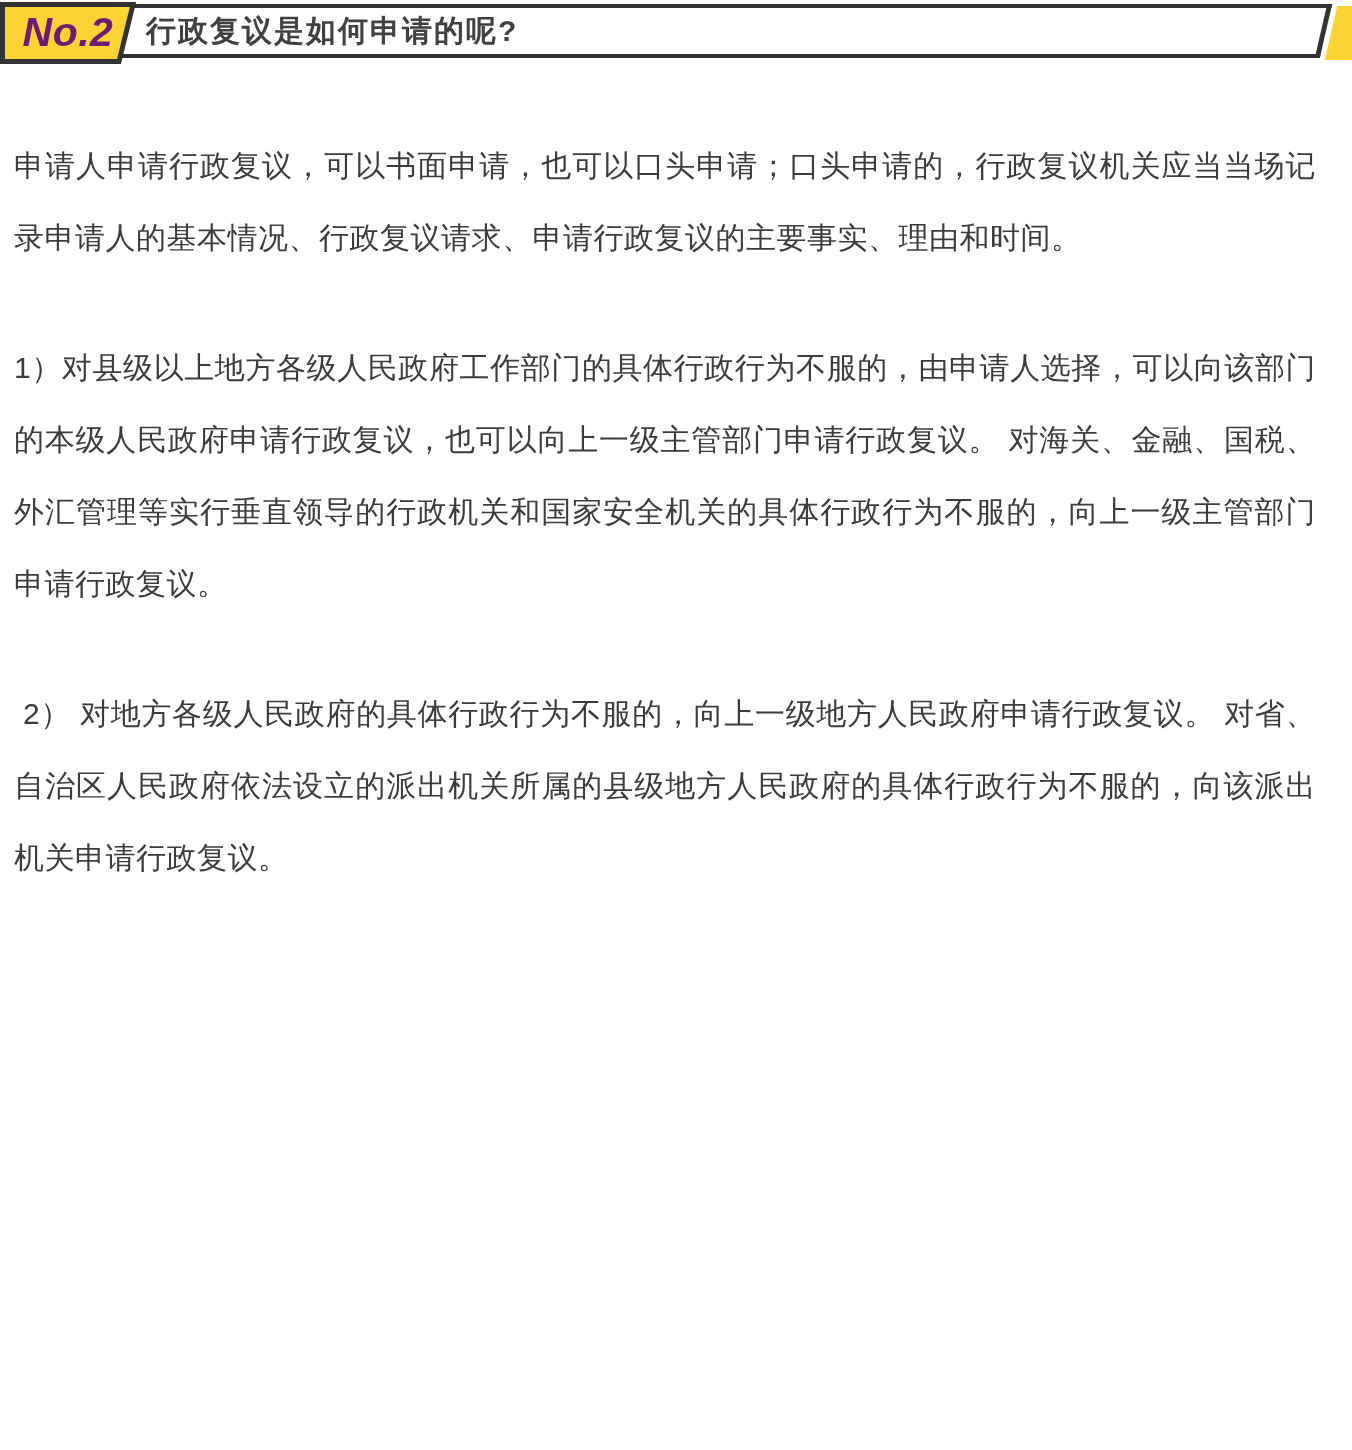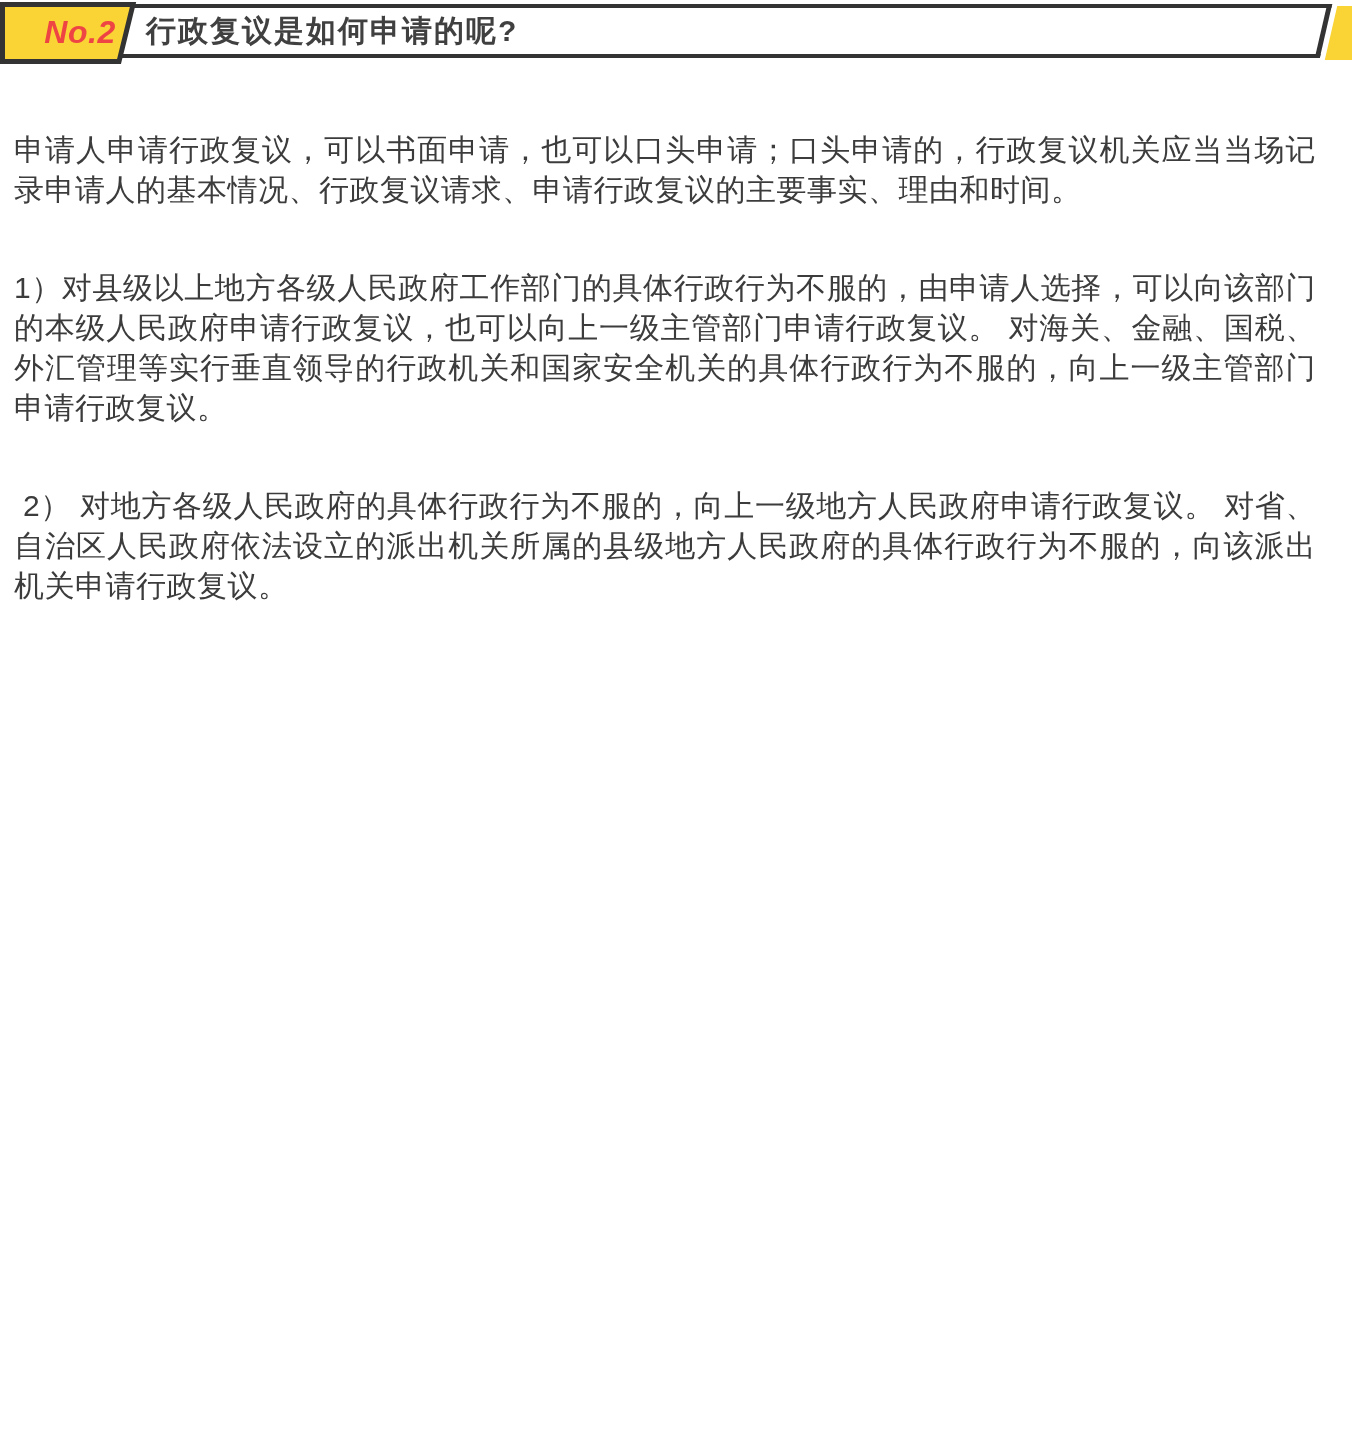--- a/index.html
+++ b/index.html
@@ -44,31 +44,31 @@
     background: #FAD335;
     transform: skewX(-13deg);
   }
   .badge-svg {
     position: absolute;
     left: 0;
     top: 0;
   }
   .badge-label {
     position: absolute;
-    left: 26px;
+    left: 14px;
     top: 0;
     width: 108px;
     height: 64px;
     display: flex;
     align-items: center;
     justify-content: center;
-    font-size: 32px;
+    font-size: 41px;
     font-weight: 700;
     font-style: italic;
-    color: #ef4444;
+    color: #701a75;
     letter-spacing: 0.5px;
   }
   .page-title {
     position: absolute;
     left: 146px;
     top: 4px;
     height: 54px;
     display: flex;
     align-items: center;
     font-size: 30px;
@@ -77,21 +77,21 @@
     letter-spacing: 2px;
   }
 
   
   .content {
     padding: 66px 20px 0 14px;
   }
   .content p {
     margin: 0 16px 58px 0;
     font-size: 30px;
-    line-height: 40px;
+    line-height: 72px;
     color: #3c3c3c;
     text-align: justify;
     letter-spacing: 0.5px;
   }
   .content p:last-child {
     margin-bottom: 0;
   }
   .red-strong {
     color: #C43A40;
     font-weight: 700;

